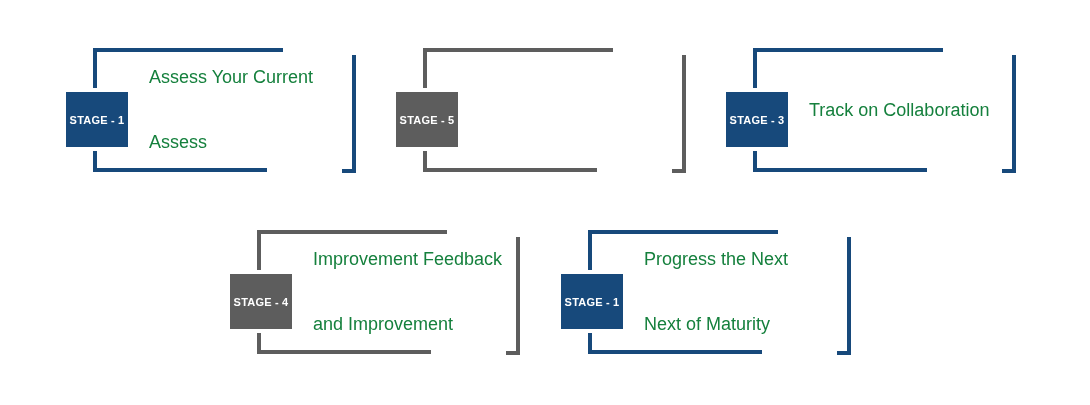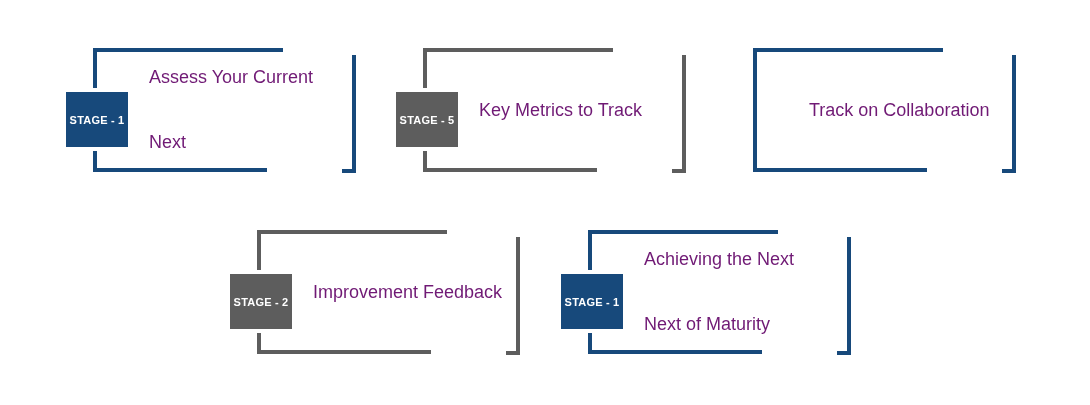--- a/index.html
+++ b/index.html
@@ -51,21 +51,21 @@
   }
   .stage-title {
     position: absolute;
     left: 83px;
     top: 0;
     width: 212px;
     height: 124px;
     display: flex;
     flex-direction: column;
     justify-content: center;
-    color: #701a75;
+    color: #15803d;
     font-size: 18px;
     line-height: 21px;
     font-weight: 500;
     gap: 44px;
   }
   .stage-title span { white-space: nowrap; }
 </style>
 </head>
 <body>
 
@@ -75,71 +75,74 @@
     <div class="line top"></div>
     <div class="line left"></div>
     <div class="line bottom"></div>
     <div class="line rvert"></div>
     <div class="line rflange"></div>
     <div class="badge">
       <span>STAGE - 1</span>
     </div>
     <div class="stage-title">
       <span>Assess Your Current</span>
-      <span>Next</span>
+      <span>Assess</span>
     </div>
   </div>
 
   <div class="stage" style="left: 396px; top: 48px; --accent: #5D5D5D;">
     <div class="line top"></div>
     <div class="line left"></div>
     <div class="line bottom"></div>
     <div class="line rvert"></div>
     <div class="line rflange"></div>
     <div class="badge">
       <span>STAGE - 5</span>
     </div>
     <div class="stage-title">
-      <span>Key Metrics to Track</span>
     </div>
   </div>
 
   <div class="stage" style="left: 726px; top: 48px; --accent: #17497B;">
     <div class="line top"></div>
     <div class="line left"></div>
     <div class="line bottom"></div>
     <div class="line rvert"></div>
     <div class="line rflange"></div>
+    <div class="badge">
+      <span>STAGE - 3</span>
+    </div>
     <div class="stage-title">
       <span>Track on Collaboration</span>
     </div>
   </div>
 
   <div class="stage" style="left: 230px; top: 230px; --accent: #5D5D5D;">
     <div class="line top"></div>
     <div class="line left"></div>
     <div class="line bottom"></div>
     <div class="line rvert"></div>
     <div class="line rflange"></div>
     <div class="badge">
-      <span>STAGE - 2</span>
+      <span>STAGE - 4</span>
     </div>
     <div class="stage-title">
       <span>Improvement Feedback</span>
+      <span>and Improvement</span>
     </div>
   </div>
 
   <div class="stage" style="left: 561px; top: 230px; --accent: #17497B;">
     <div class="line top"></div>
     <div class="line left"></div>
     <div class="line bottom"></div>
     <div class="line rvert"></div>
     <div class="line rflange"></div>
     <div class="badge">
       <span>STAGE - 1</span>
     </div>
     <div class="stage-title">
-      <span>Achieving the Next</span>
+      <span>Progress the Next</span>
       <span>Next of Maturity</span>
     </div>
   </div>
 
 </div>
 
 </body></html>

